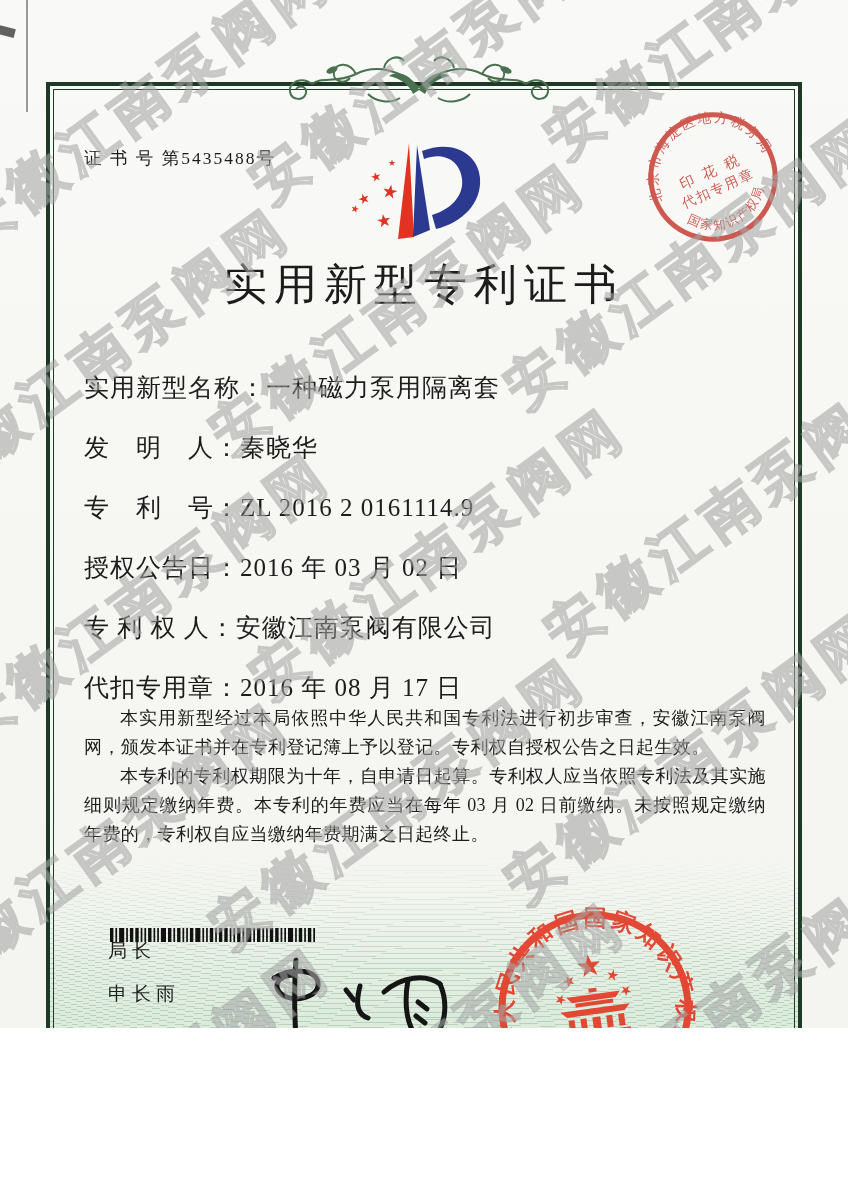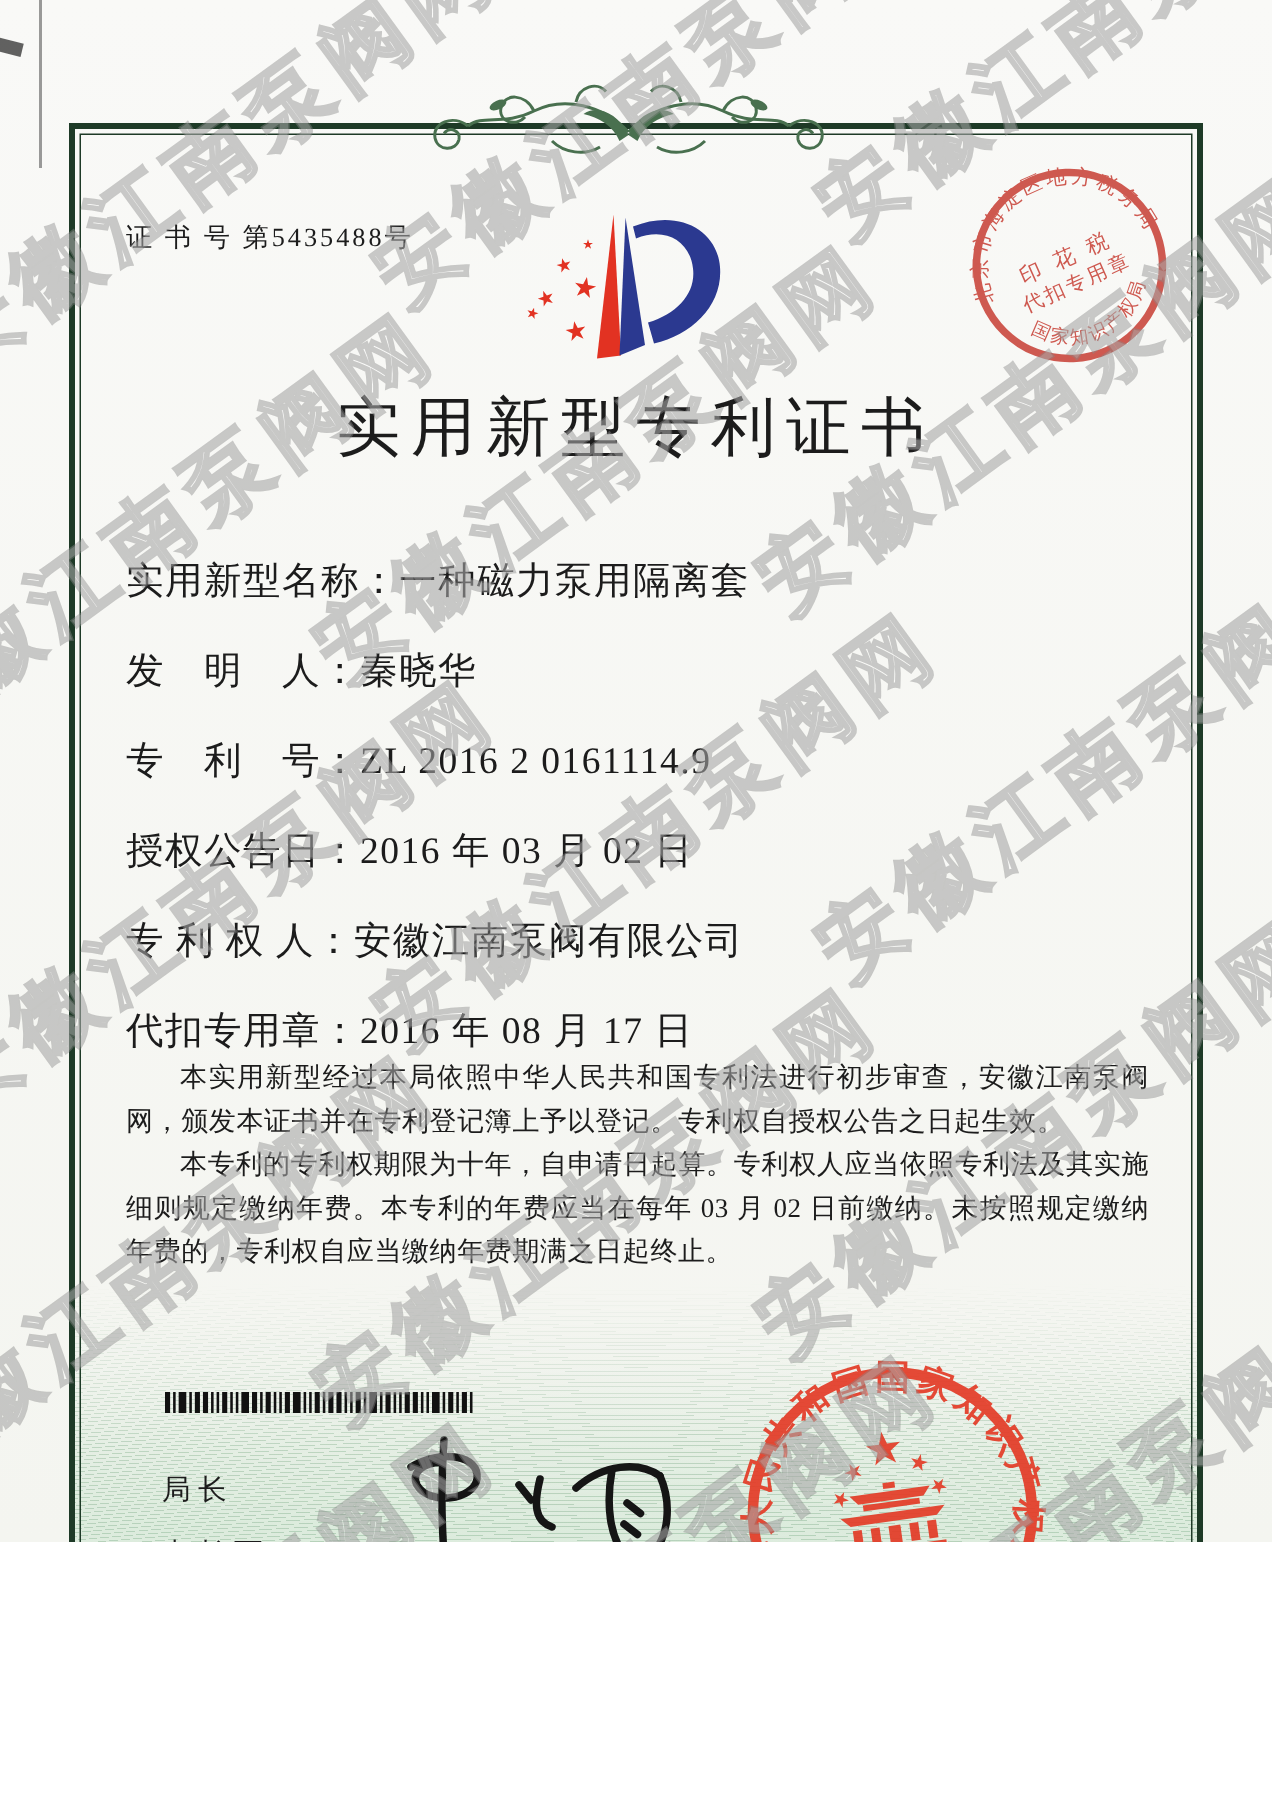--- a/index.html
+++ b/index.html
@@ -27,21 +27,21 @@
   .cert-no{position:absolute;left:84px;top:146px;font-size:17.5px;letter-spacing:2px;z-index:10;}
   .sipo-logo{position:absolute;left:340px;top:133px;z-index:10;}
   .tax-stamp{position:absolute;left:628px;top:92px;z-index:10;}
   .title{position:absolute;left:0;right:0;top:256px;margin:0;text-align:center;
          font-size:43px;font-weight:normal;letter-spacing:7px;z-index:10;}
   .fields{position:absolute;left:84px;top:378px;z-index:10;}
   .field-row{font-size:25px;letter-spacing:1px;margin-bottom:41px;line-height:19px;white-space:nowrap;}
   .paragraphs{position:absolute;left:84px;top:704px;width:682px;z-index:10;}
   .paragraphs p{margin:0;font-size:18px;line-height:29px;text-align:justify;text-indent:2em;letter-spacing:.4px;}
   .barcode{position:absolute;left:110px;top:928px;z-index:10;}
-  .officer{position:absolute;left:108px;top:980px;z-index:12;
+  .officer{position:absolute;left:108px;top:938px;z-index:12;
            font-family:Liberation Serif, serif;font-size:19px;letter-spacing:5px;}
   .officer div{margin-bottom:17px;}
   .signature{position:absolute;left:238px;top:948px;z-index:14;}
   .big-seal{position:absolute;left:480px;top:893px;z-index:15;}
   .seal-date{position:absolute;left:522px;top:1052px;font-size:18px;letter-spacing:2px;font-weight:600;color:#141414;z-index:16;}
   .footer{position:absolute;left:0;right:0;top:1104px;text-align:center;font-size:15px;letter-spacing:2px;z-index:10;}
   
   .watermark-layer{position:absolute;inset:0;z-index:30;pointer-events:none;opacity:.8;}
   .wm{position:absolute;white-space:nowrap;transform-origin:0 0;transform:rotate(-36deg);
       font-family:"Liberation Sans","DejaVu Sans",sans-serif;font-weight:bold;font-size:56px;letter-spacing:8px;

